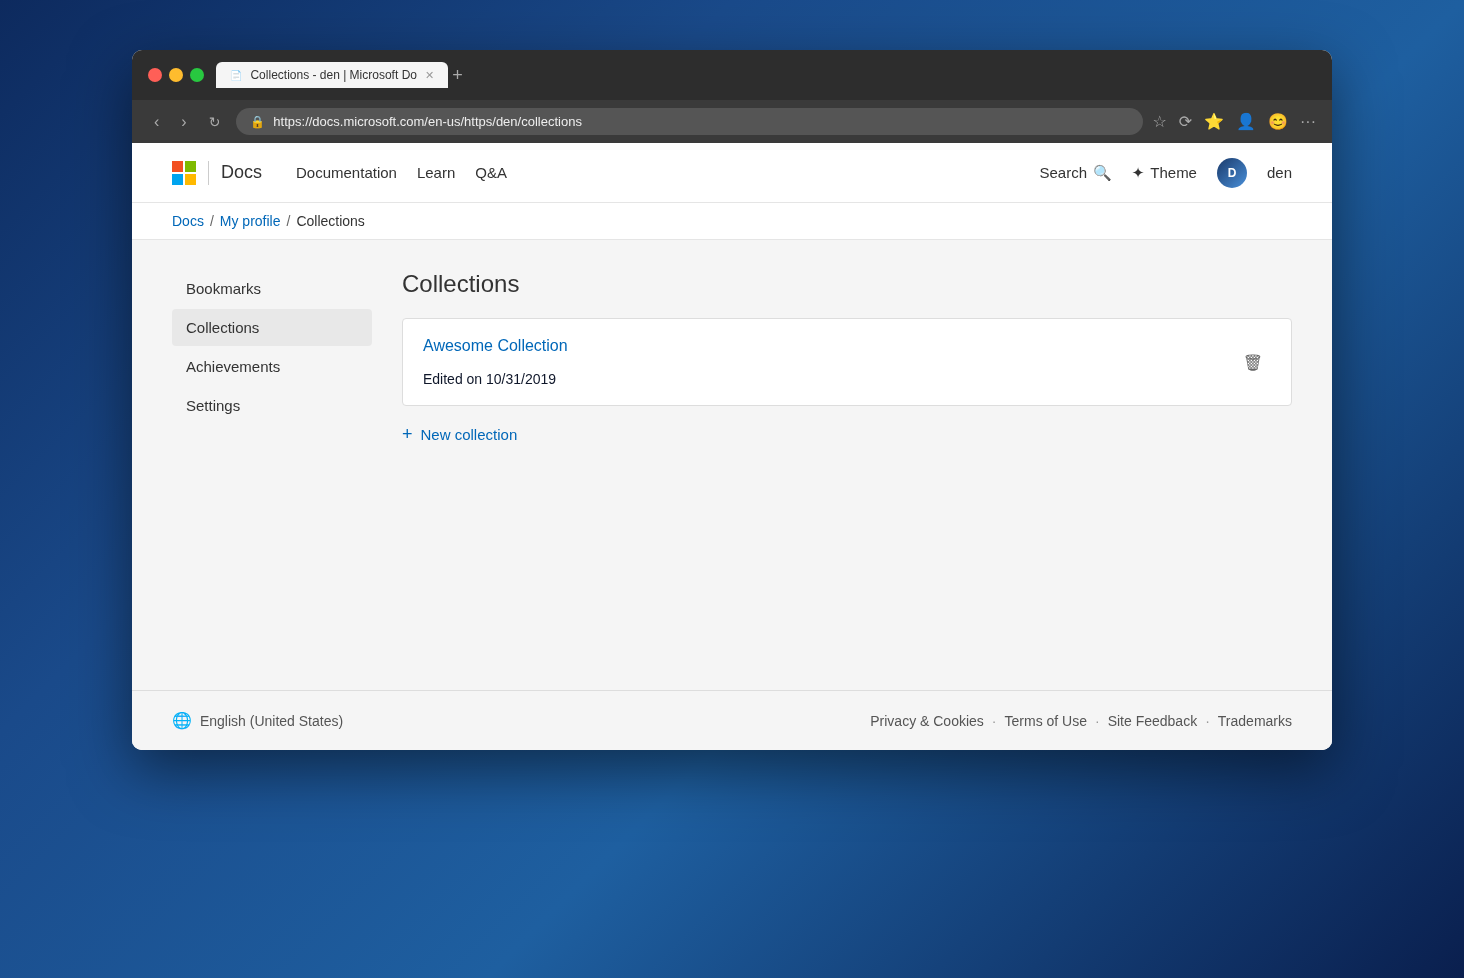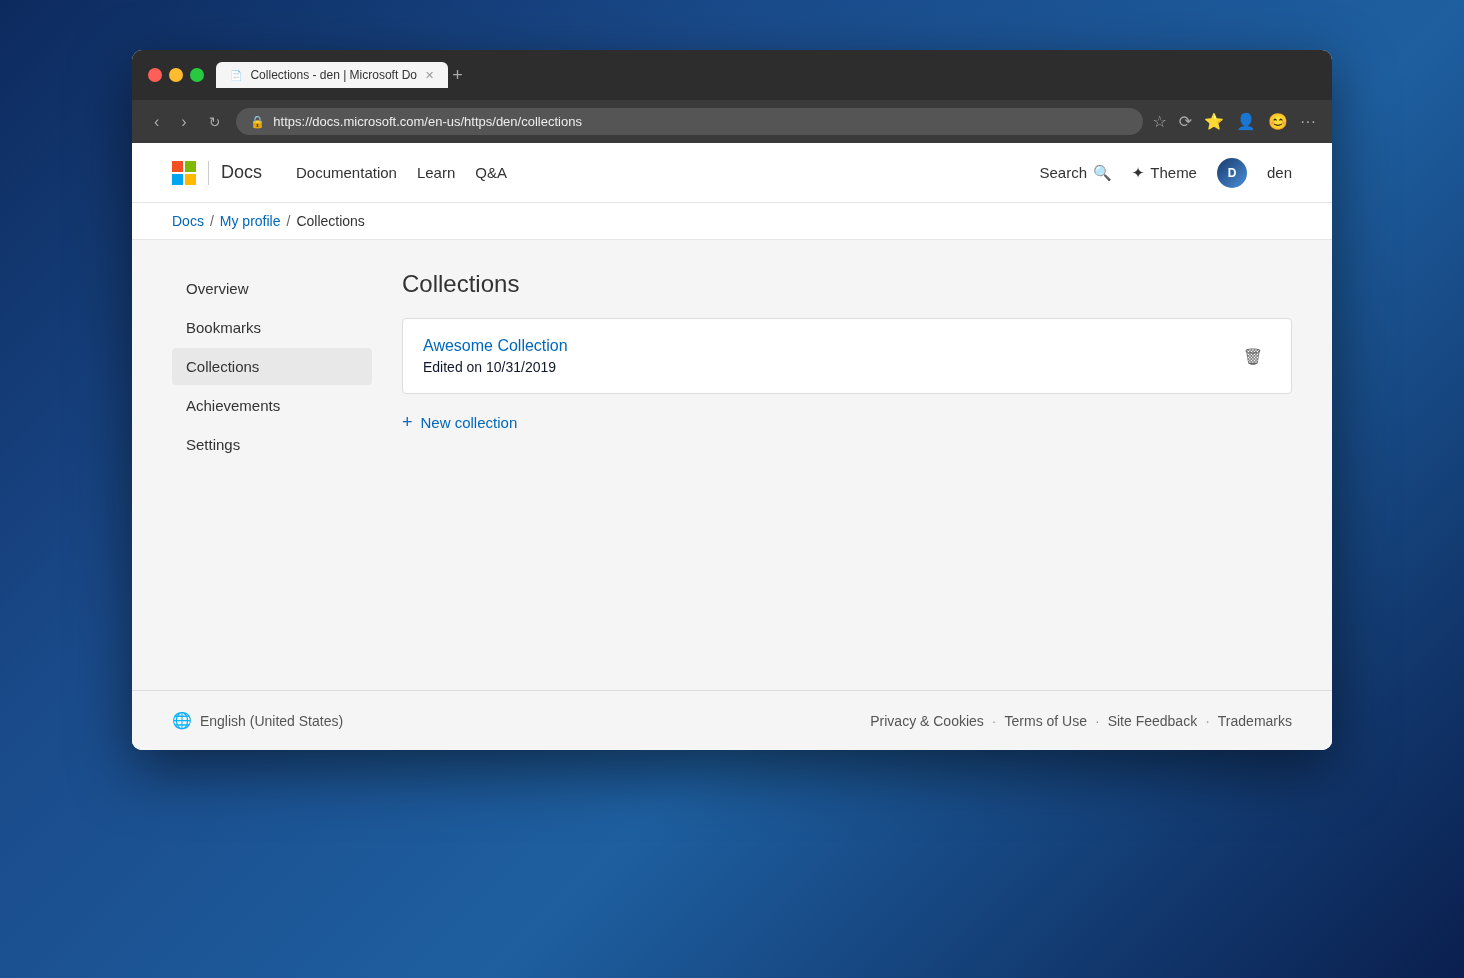--- a/index.html
+++ b/index.html
@@ -188,21 +188,21 @@
     .collection-card {
       background: #fff;
       border: 1px solid #ddd;
       border-radius: 4px;
       padding: 18px 20px;
       display: flex;
       align-items: center;
       justify-content: space-between;
       margin-bottom: 8px;
     }
-    .collection-title { color: #0067b8; font-size: 16px; font-weight: 500; cursor: pointer; margin-bottom: 4px; }
+    .collection-title { color: #0067b8; font-size: 16px; font-weight: 500; cursor: pointer; margin-bottom: 16px; }
     .collection-subtitle { color: #0f172a; font-size: 14px; }
     .delete-btn { background: none; border: none; color: #666; font-size: 16px; cursor: pointer; padding: 4px 8px; }
 
     
     .new-collection-btn {
       display: flex;
       align-items: center;
       gap: 8px;
       color: #0067b8;
       font-size: 15px;
@@ -310,21 +310,20 @@
       <a class="breadcrumb-link">Docs</a>
       <span class="breadcrumb-sep">/</span>
       <a class="breadcrumb-link">My profile</a>
       <span class="breadcrumb-sep">/</span>
       <span class="breadcrumb-current">Collections</span>
     </nav>
 
     <div class="main-layout">
 
       <nav class="sidebar">
-        <div class="sidebar-item">Overview</div>
         <div class="sidebar-item">Bookmarks</div>
         <div class="sidebar-item active">Collections</div>
         <div class="sidebar-item">Achievements</div>
         <div class="sidebar-item">Settings</div>
       </nav>
 
       <main class="main-content">
         <h1 class="page-title">Collections</h1>
 
         <div class="collection-card">

